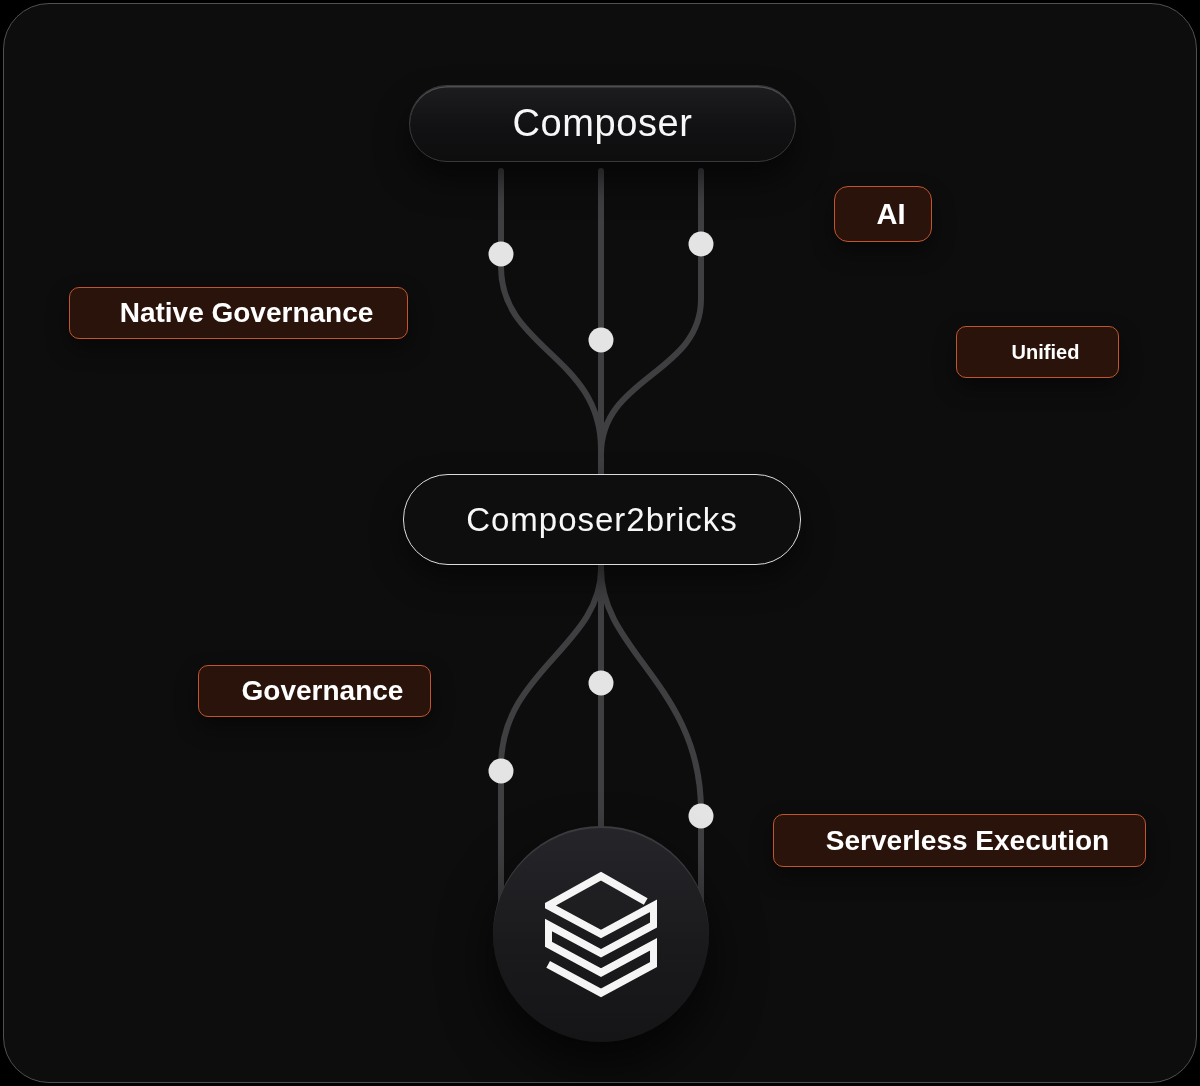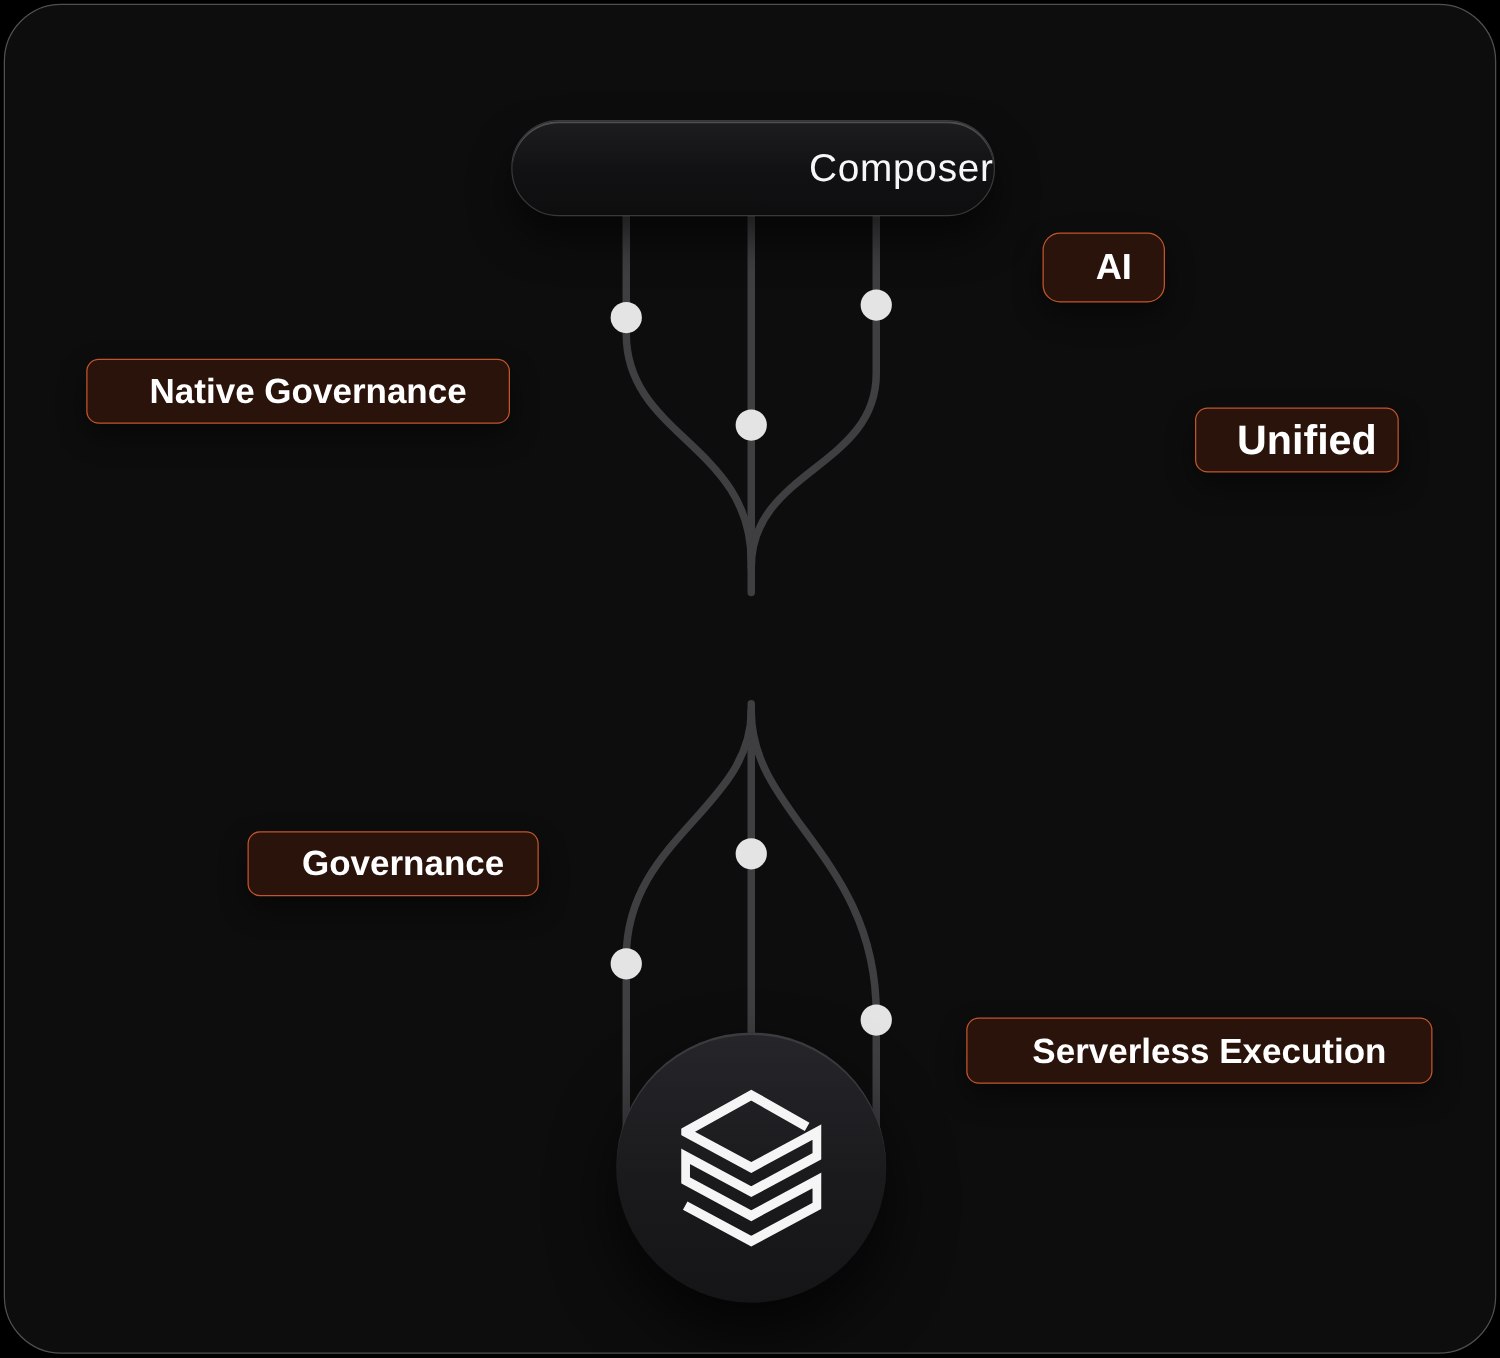--- a/index.html
+++ b/index.html
@@ -4,39 +4,39 @@
 <style>
   html,body{margin:0;padding:0;background:#000;}
   .stage{position:relative;width:1200px;height:1086px;background:#000;overflow:hidden;
          font-family:"Liberation Sans", sans-serif;}
   .panel{position:absolute;left:3px;top:3px;right:3px;bottom:3px;
          background:#0d0d0e;border:1.5px solid #505052;border-radius:46px;overflow:hidden;}
   .wires{position:absolute;left:0;top:0;width:1194px;height:1080px;}
 
   .node{position:absolute;display:flex;align-items:center;justify-content:center;
         color:#f7f7f7;white-space:nowrap;}
-  .node-composer{left:405px;top:92px;width:385px;height:75px;border-radius:38px;
+  .node-composer{left:405px;top:81px;width:385px;height:75px;border-radius:38px;
         background:linear-gradient(180deg,#1d1d1f 0%,#111113 55%,#0e0e0f 100%);
         border:1px solid #39393b;
         box-shadow:inset 0 1.5px 0 rgba(255,255,255,0.22), 0 18px 32px rgba(0,0,0,0.55);
-        font-size:31px;font-weight:500;letter-spacing:0.6px;justify-content:flex-end;}
+        font-size:38px;font-weight:500;letter-spacing:0.6px;}
   .node-bridge{left:399px;top:470px;width:396px;height:89px;border-radius:45px;
         background:#0e0e0f;border:1.5px solid #dcdcdc;
         box-shadow:0 14px 30px rgba(0,0,0,0.5);
         font-size:33px;font-weight:400;letter-spacing:1px;}
   .node-databricks{left:489px;top:822px;width:216px;height:216px;border-radius:50%;
         background:linear-gradient(180deg,#26262a 0%,#1a1a1d 55%,#151517 100%);
         box-shadow:inset 0 2px 0 rgba(255,255,255,0.10), 0 26px 52px rgba(0,0,0,0.7);}
 
   .badge{position:absolute;display:flex;align-items:center;justify-content:center;
         background:#2a130b;border:1.5px solid #c2552e;color:#ffffff;
         font-weight:bold;white-space:nowrap;box-shadow:0 10px 22px rgba(0,0,0,0.45);padding-left:16px;}
   .badge-ai{left:830px;top:182px;width:80px;height:54px;border-radius:14px;font-size:29px;}
   .badge-native{left:65px;top:283px;width:321px;height:50px;border-radius:10px;font-size:28px;}
-  .badge-unified{left:952px;top:322px;width:145px;height:50px;border-radius:10px;font-size:33px;}
+  .badge-unified{left:952px;top:322px;width:145px;height:50px;border-radius:10px;font-size:20px;}
   .badge-governance{left:194px;top:661px;width:215px;height:50px;border-radius:10px;font-size:28px;}
   .badge-serverless{left:769px;top:810px;width:355px;height:51px;border-radius:10px;font-size:28px;}
 </style>
 </head>
 <body>
 
 <div class="stage">
   <div class="panel">
 
     <svg class="wires" viewBox="0 0 1194 1080" xmlns="http://www.w3.org/2000/svg">
@@ -63,20 +63,23 @@
     <div class="node node-databricks">
       <svg width="112" height="127" viewBox="0 0 110 125" xmlns="http://www.w3.org/2000/svg">
         <polyline points="99,30 55,5 3,34 55,62 107,34 107,53 55,81 3,53 3,72 55,100 107,72 107,92 55,120 3,92" fill="none" stroke="#f5f5f5" stroke-width="7.5" stroke-linejoin="miter"></polyline>
       </svg>
     </div>
 
     <div class="node node-composer">
       <span>Composer</span>
     </div>
 
+    <div class="node node-bridge">
+      <span>Composer2bricks</span>
+    </div>
 
     <div class="badge badge-ai">
       <span>AI</span>
     </div>
     <div class="badge badge-native">
       <span>Native Governance</span>
     </div>
     <div class="badge badge-unified">
       <span>Unified</span>
     </div>

